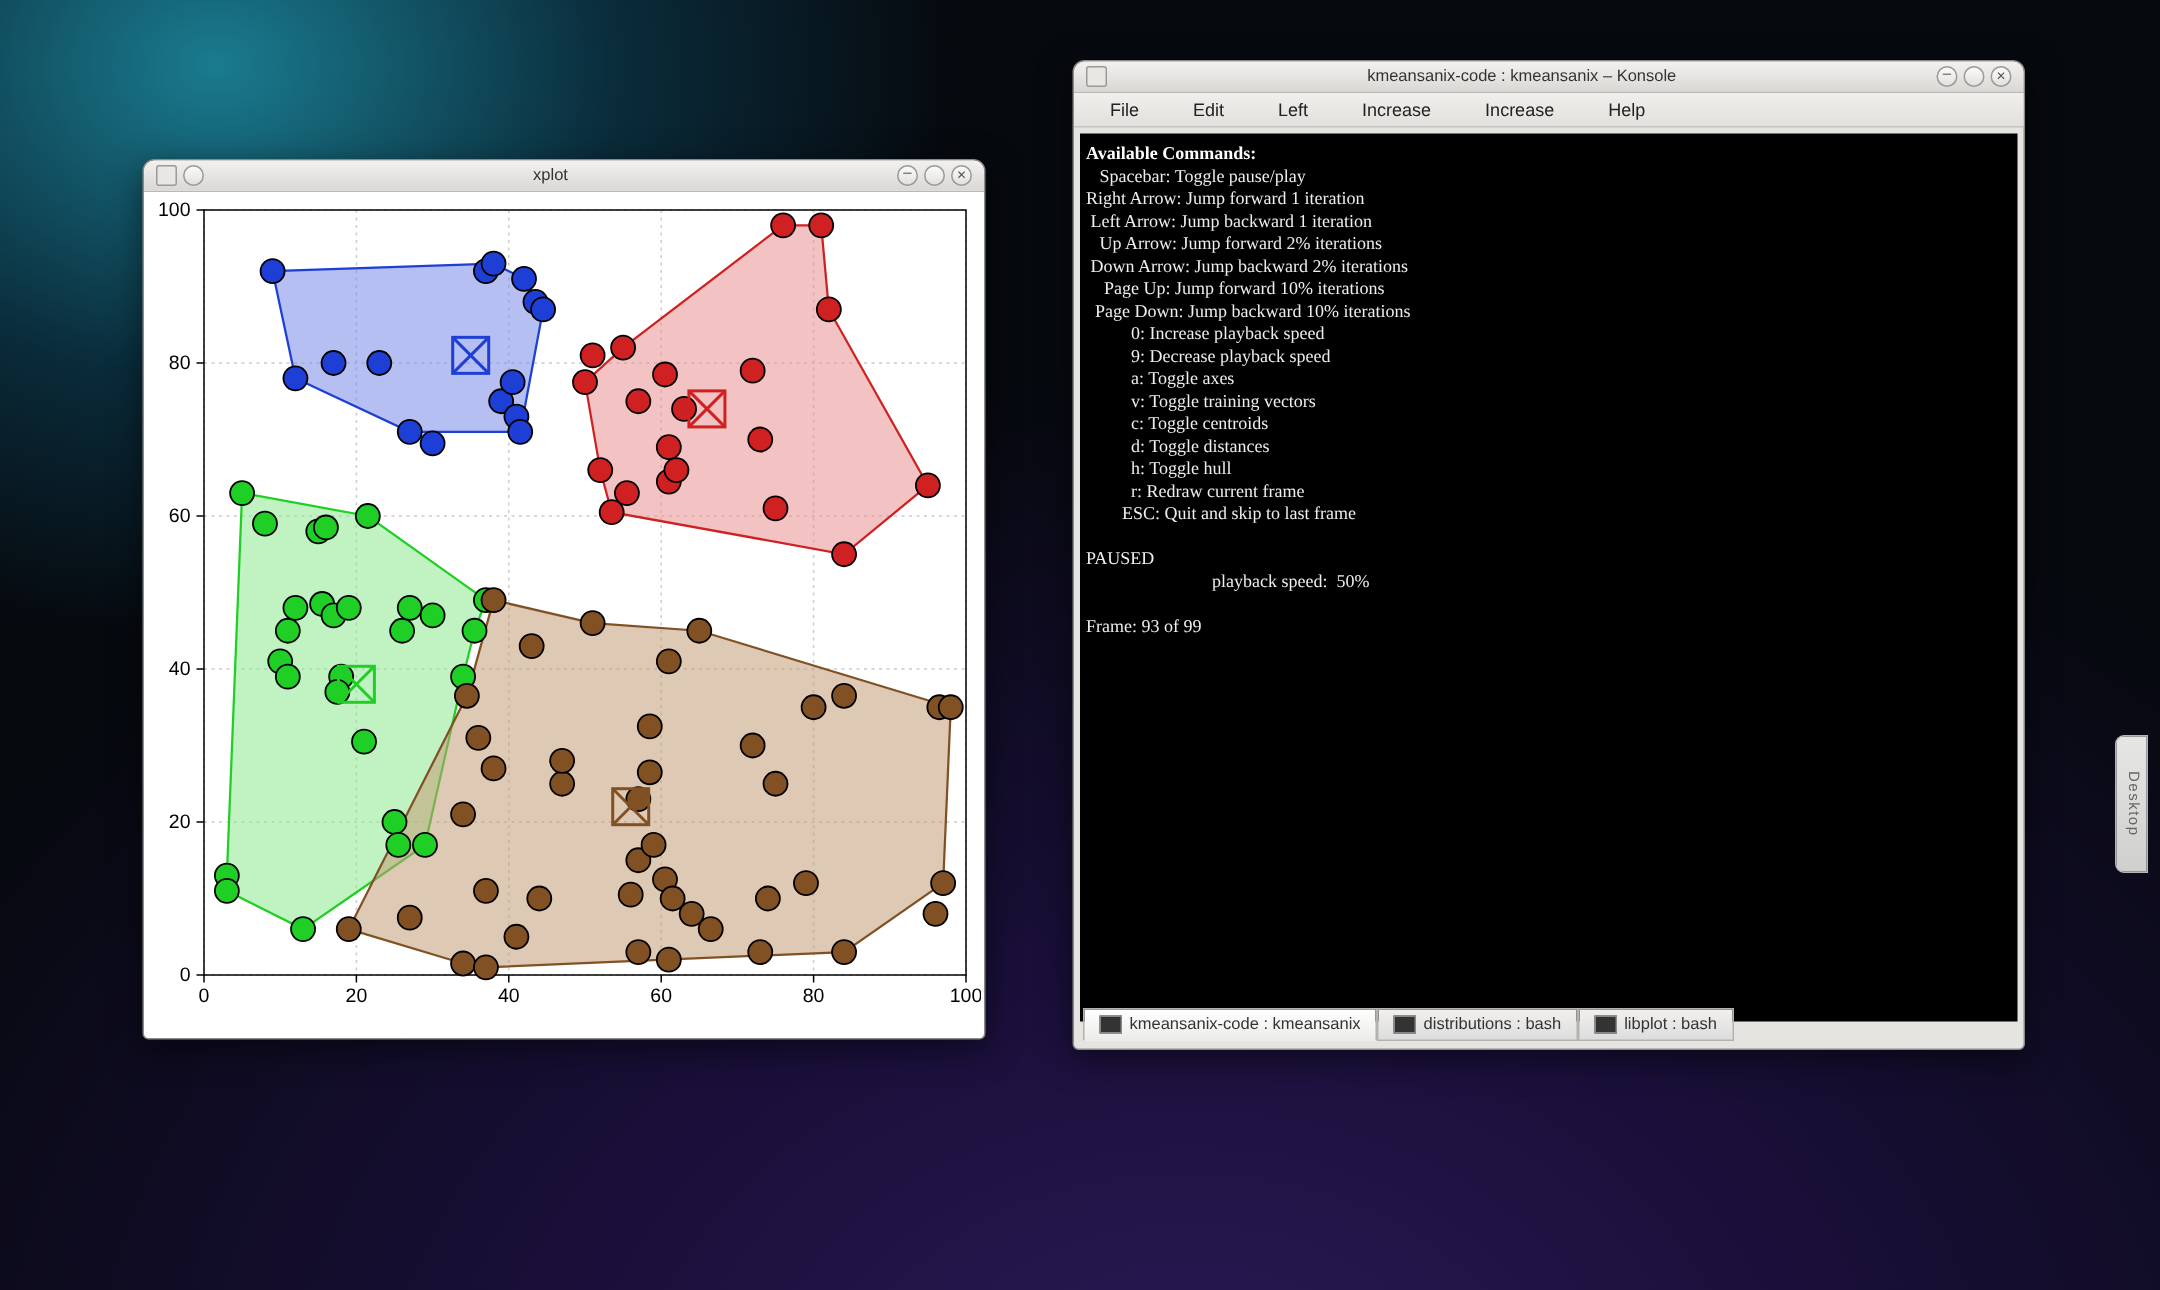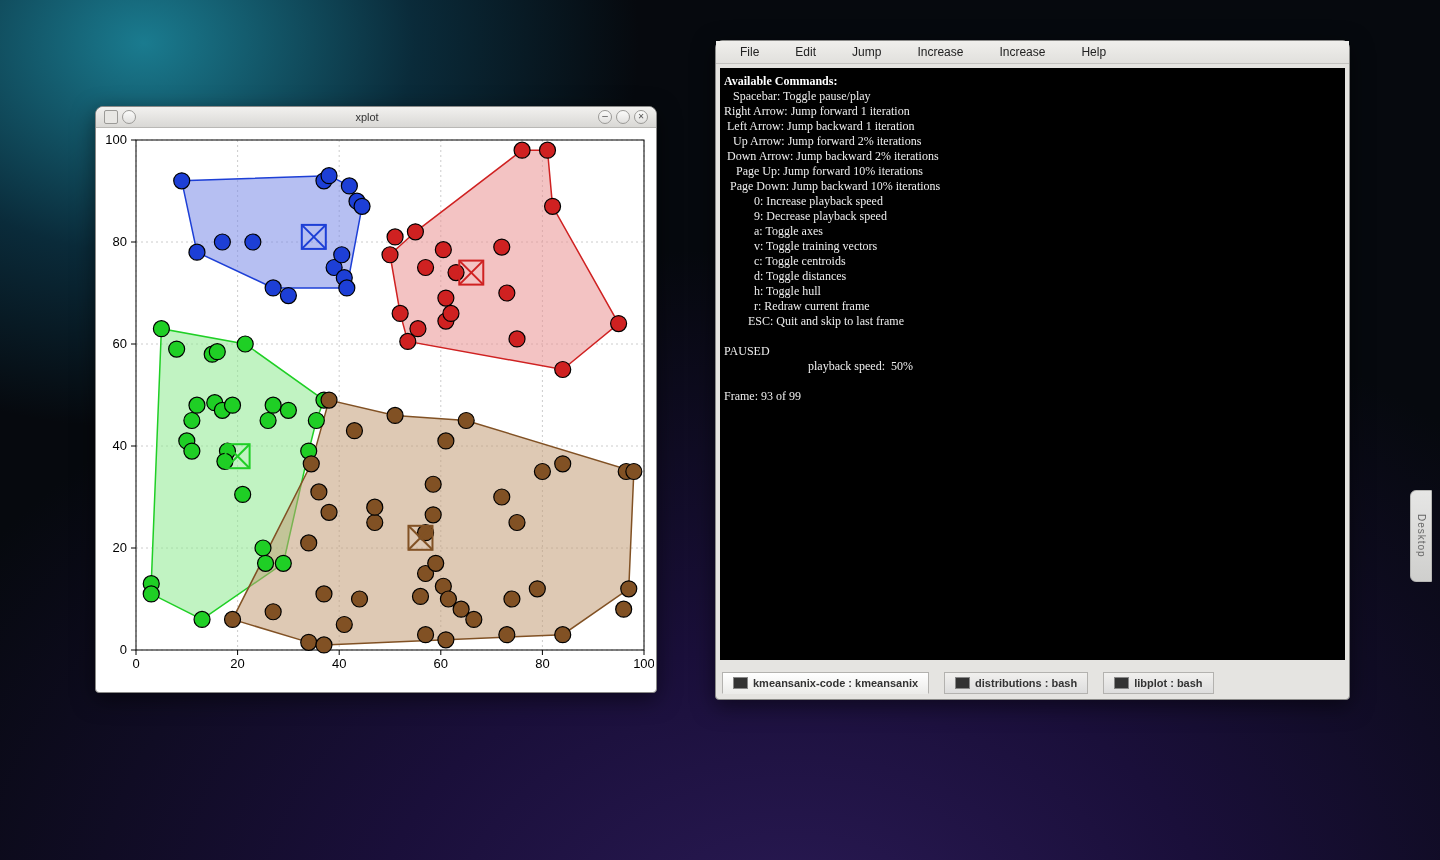--- a/index.html
+++ b/index.html
@@ -22,21 +22,21 @@
   #xplot{left:95px;top:85px;width:560px;height:585px;background:#fff;margin-top:21px;}
   #plot-svg{display:block;}
   
   #konsole{left:715px;top:40px;width:633px;height:658px;background:#e5e4e1;}
   #konsole .menubar{height:22px;display:flex;align-items:center;padding:0 6px;font-size:12px;color:#222;
     background:linear-gradient(#f0efec,#e1e0dd);border-bottom:1px solid #c4c3c0;}
   #konsole .menubar span{margin-right:18px;margin-left:18px;}
   #konsole .term{margin:4px;background:#000;color:#eee;height:580px;padding:6px 4px;
     font-family:Liberation Serif, serif;font-size:12px;line-height:15px;white-space:pre;overflow:hidden;}
   #konsole .term b{font-weight:bold;color:#fff;}
-  #konsole .tabs{position:absolute;left:6px;bottom:5px;display:flex;gap:15px;font-weight:bold;}
+  #konsole .tabs{position:absolute;left:6px;bottom:5px;display:flex;gap:0;}
   #konsole .tab{display:flex;align-items:center;height:20px;padding:0 10px;font-size:11px;color:#333;
     border:1px solid #b3b2af;background:linear-gradient(#f1f0ee,#ddd);}
   #konsole .tab.active{background:linear-gradient(#fff,#ececea);border-bottom-color:#ececea;}
   #konsole .tab .ticon{width:13px;height:10px;margin-right:5px;background:#333;border:1px solid #888;}
   
   #desktop-tab{position:absolute;right:8px;top:490px;width:20px;height:90px;border-radius:6px 0 0 6px;
     background:linear-gradient(#e6e6e5,#cfcfcd);border:1px solid #b7b7b5;font-size:10px;color:#666;
     writing-mode:vertical-rl;text-align:center;line-height:20px;letter-spacing:1px;}
 </style>
 </head>
@@ -206,24 +206,31 @@
       <rect x="129.60000000000002" y="316.2" width="24" height="24" fill="none" stroke="#1fcf25" stroke-width="2"></rect>
       <line x1="129.60000000000002" y1="316.2" x2="153.60000000000002" y2="340.2" stroke="#1fcf25" stroke-width="2"></line>
       <line x1="129.60000000000002" y1="340.2" x2="153.60000000000002" y2="316.2" stroke="#1fcf25" stroke-width="2"></line>
       <rect x="312.48" y="397.8" width="24" height="24" fill="none" stroke="#815124" stroke-width="2"></rect>
       <line x1="312.48" y1="397.8" x2="336.48" y2="421.8" stroke="#815124" stroke-width="2"></line>
       <line x1="312.48" y1="421.8" x2="336.48" y2="397.8" stroke="#815124" stroke-width="2"></line>
     </svg>
 </div>
 
 <div id="konsole" class="window">
+  <div class="titlebar">
+    <span class="winbtn app"></span>
+    <span class="title">kmeansanix-code : kmeansanix – Konsole</span>
+    <span class="winbtn min"></span>
+    <span class="winbtn"></span>
+    <span class="winbtn x"></span>
+  </div>
   <div class="menubar">
     <span>File</span>
     <span>Edit</span>
-    <span>Jump</span>
+    <span>Left</span>
     <span>Increase</span>
     <span>Increase</span>
     <span>Help</span>
   </div>
   <div class="term" id="term"><b>Available Commands:</b>
    Spacebar: Toggle pause/play
 Right Arrow: Jump forward 1 iteration
  Left Arrow: Jump backward 1 iteration
    Up Arrow: Jump forward 2% iterations
  Down Arrow: Jump backward 2% iterations

